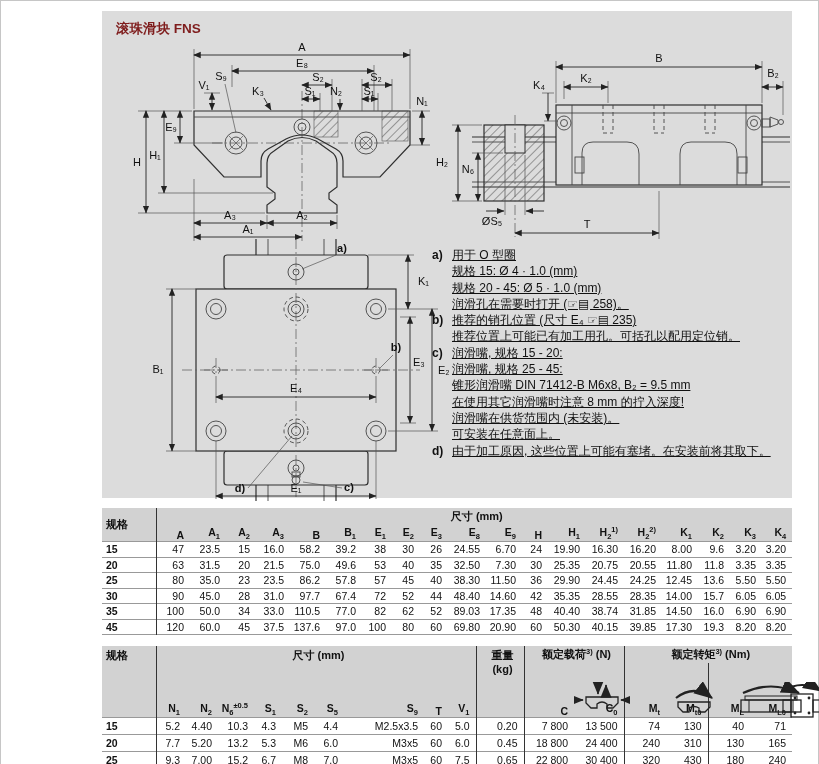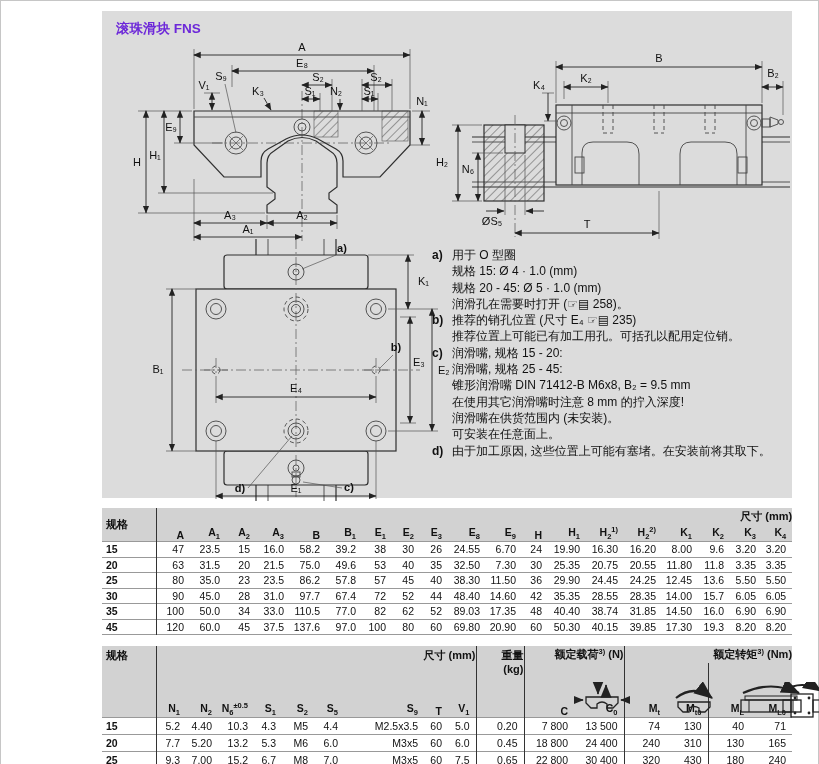--- a/index.html
+++ b/index.html
@@ -1,44 +1,44 @@
 <!DOCTYPE html>
 <html><head>
 <meta charset="utf-8">
 <style>
   html,body{margin:0;padding:0;}
   body{width:819px;height:764px;position:relative;overflow:hidden;background:#fff;
        font-family:"Liberation Sans","DejaVu Sans",sans-serif;color:#111;}
   .page{position:absolute;inset:0;border:1px solid #c6c6c6;border-bottom:none;}
   .panel{position:absolute;left:101px;top:10px;width:690px;height:487px;background:#dcdcdc;}
-  .panel-title{position:absolute;left:14px;top:9px;font-size:13.5px;font-weight:bold;color:#6d28d9;}
+  .panel-title{position:absolute;left:14px;top:9px;font-size:13.5px;font-weight:bold;color:#7f1d1d;}
   svg{position:absolute;}
   #fv{left:6px;top:26px;}
   #sv{left:330px;top:30px;}
   #tv{left:44px;top:228px;}
   svg text{font-family:"Liberation Sans","DejaVu Sans",sans-serif;font-size:11px;fill:#111;text-anchor:middle;}
   svg text.co{font-weight:bold;}
   .o{stroke:#2f2f2f;stroke-width:1.2;fill:none;}
   .o2{stroke:#444;stroke-width:0.9;fill:none;}
   .fb{stroke:#2f2f2f;stroke-width:1.2;fill:#dcdcdc;}
   .d{stroke:#222;stroke-width:0.9;fill:none;}
   .x{stroke:#555;stroke-width:0.7;fill:none;}
   .c{stroke:#666;stroke-width:0.8;fill:none;stroke-dasharray:10 3 2 3;}
   .h{stroke:#444;stroke-width:0.9;fill:none;stroke-dasharray:4 3;}
   .notes{position:absolute;left:330px;top:236px;width:356px;font-size:12px;line-height:16.3px;}
   .note-line{display:flex;}
   .nm{width:20px;font-weight:bold;flex:none;}
-  .nt{flex:1;white-space:nowrap;}
+  .nt{flex:1;white-space:nowrap;text-decoration:underline;}
   .tbl{position:absolute;left:101px;width:690px;border-collapse:collapse;table-layout:fixed;
        font-size:10.5px;color:#111;border-bottom:1.4px solid #999;}
   #t1{top:507px;} #t2{top:645px;}
   .tbl thead th{background:#d2d2d2;font-weight:bold;padding:0;}
   .hr1 th{height:17px;}
   .spec-h{text-align:left;padding-left:4px !important;font-size:11px;}
-  .grp{text-align:right;padding-left:5px !important;font-size:11px;}
+  .grp{text-align:center;padding-left:5px !important;font-size:11px;}
   .vt{vertical-align:top;padding-top:2px !important;}
   .hr2 th{height:16px;text-align:right;padding-right:6px !important;white-space:nowrap;vertical-align:bottom;}
   .icons th{height:38px;text-align:center;vertical-align:middle;}
   .tbl tbody th,.tbl tbody td{background:#fff;border-top:1.4px solid #999;padding:0;white-space:nowrap;}
   .tbl tbody th.spec{text-align:left;padding-left:4px;font-weight:bold;}
   .tbl tbody td{text-align:right;padding-right:6px;}
   #t1 tbody tr{height:15.5px;} #t2 tbody tr{height:17px;}
   .gl{border-left:1px solid #333;}
   sup{font-size:7.5px;vertical-align:4px;}
   sub{font-size:7.5px;vertical-align:-3px;}

